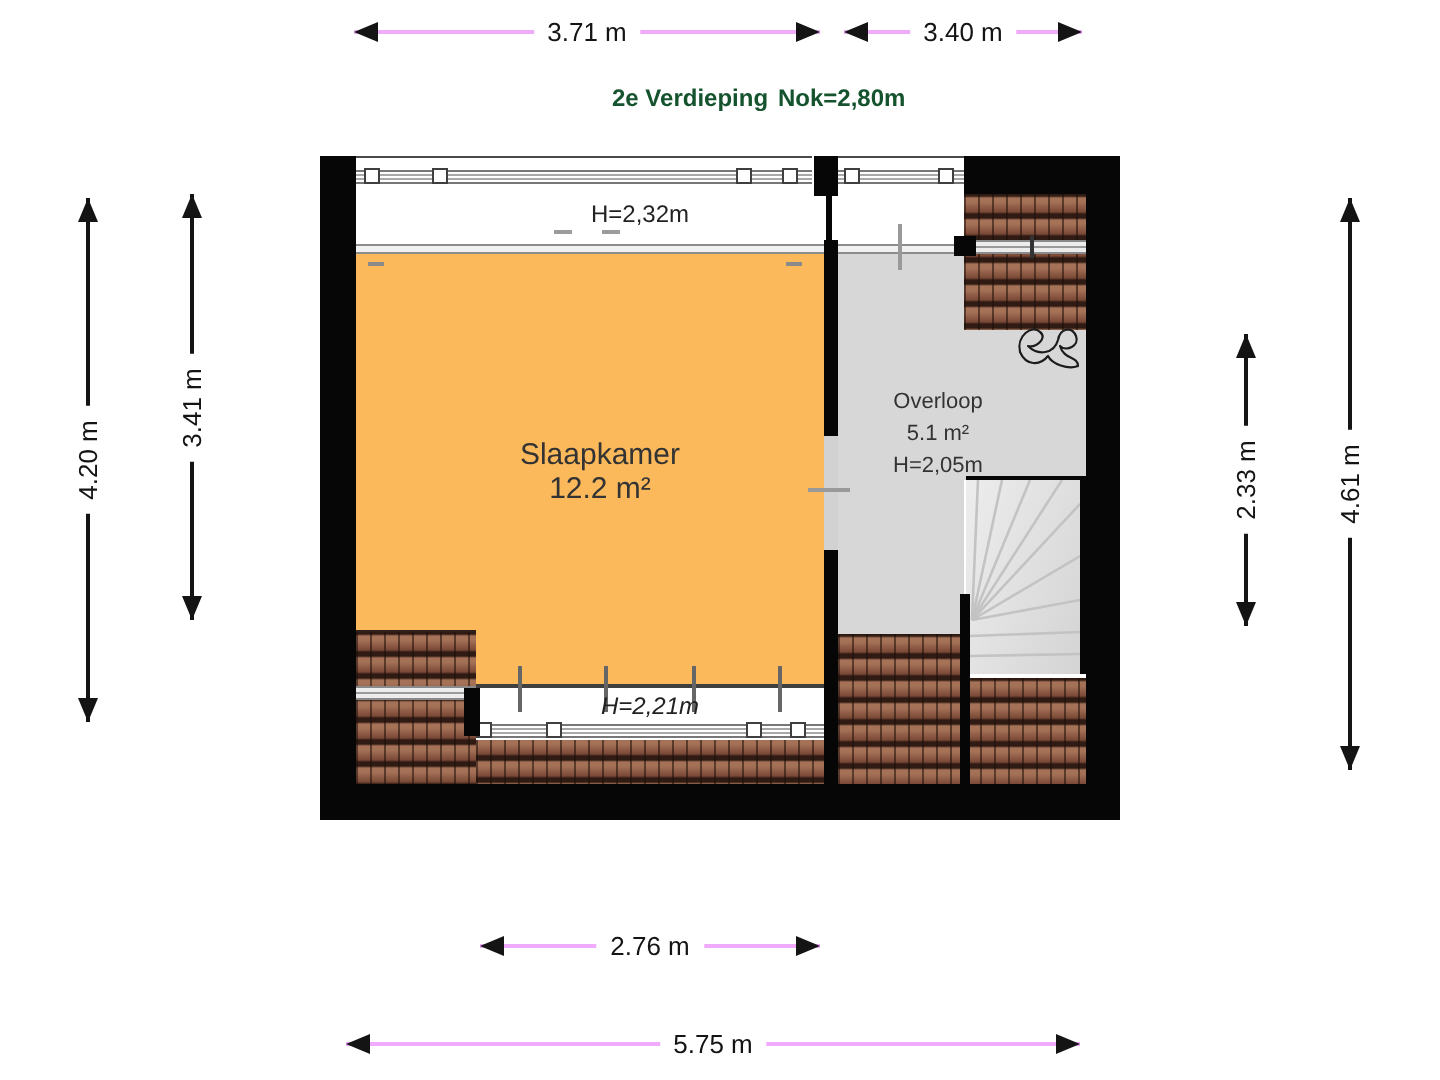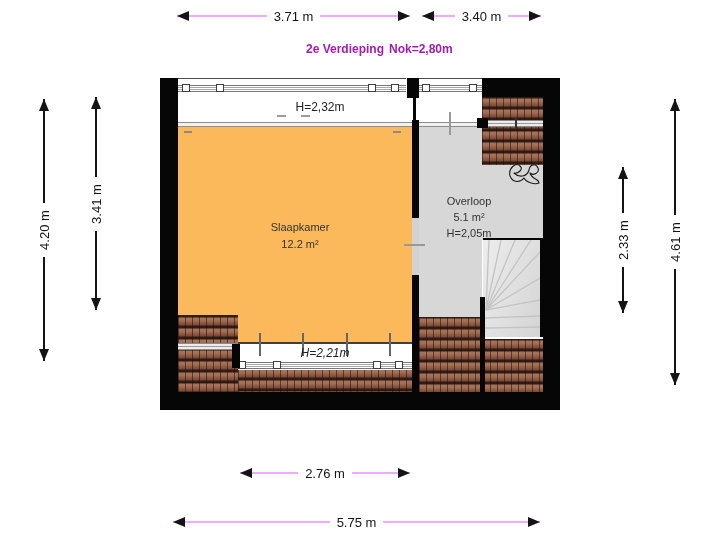--- a/index.html
+++ b/index.html
@@ -30,21 +30,21 @@
   .gutter{position:absolute;background:linear-gradient(180deg,#8a8a8a 0 1px,#ececec 1px 3px,#9a9a9a 3px 4px,#ececec 4px 6px,#8a8a8a 6px 7px);}
   .wband{position:absolute;background:#fff;border-top:1px solid #4a4a4a;}
   .glaze{position:absolute;left:0;right:0;height:7px;background:
     linear-gradient(180deg,#777 0 1px,#fff 1px 2px,#a8a8a8 2px 3px,#fff 3px 4px,#a8a8a8 4px 5px,#fff 5px 6px,#777 6px 7px);}
   .mull{position:absolute;width:8px;height:8px;background:#fff;border:1px solid #3f3f3f;box-sizing:border-box;}
   .dline{position:absolute;height:5px;background:linear-gradient(180deg,#8c8c8c 0 1px,#f1f1f1 1px 4px,#8c8c8c 4px 5px);}
   .tick{position:absolute;background:#666;}
   .dash{position:absolute;background:#8a8a8a;}
   .roomlabel{position:absolute;text-align:center;color:#333;}
   .hlabel{position:absolute;text-align:center;font-size:12px;color:#222;}
-  .titletext{position:absolute;font-size:12px;font-weight:bold;color:#a21caf;
+  .titletext{position:absolute;font-size:12px;font-weight:bold;color:#14532d;
     text-shadow:0 0 2px #fff,0 0 2px #fff,0 0 3px #fff;white-space:nowrap;}
   .stairs{position:absolute;background:linear-gradient(110deg,#ededed,#d4d4d4);}
 </style>
 </head>
 <body>
 
 <div class="stage">
 
   <span class="titletext" style="left:306px;top:42px;">2e Verdieping</span>
   <span class="titletext" style="left:389px;top:42px;">Nok=2,80m</span>
@@ -156,21 +156,21 @@
   <div class="dash" style="left:277px;top:115px;width:9px;height:2px;background:#9c9c9c;"></div>
   <div class="dash" style="left:301px;top:115px;width:9px;height:2px;background:#9c9c9c;"></div>
 
   <svg class="abs" style="left:506px;top:160px;" width="36" height="26" viewBox="0 0 36 26">
     <path d="M4,16 C2,8 10,2 14,6 C18,9 12,14 8,13 C13,18 21,17 23,10 C24,4 30,3 32,8 C34,13 27,16 24,13 C26,20 33,18 33,23 C28,25 20,22 18,18 C14,23 7,23 4,16 Z" fill="none" stroke="#1c1c1c" stroke-width="1.1" stroke-linejoin="round"></path>
   </svg>
 
   <div class="hlabel" style="left:260px;top:100px;width:120px;">H=2,32m</div>
   <div class="hlabel" style="left:250px;top:346px;width:150px;font-style:italic;">H=2,21m</div>
 
-  <div class="roomlabel" style="left:215px;top:219px;width:170px;font-size:11px;line-height:17px;">
+  <div class="roomlabel" style="left:215px;top:219px;width:170px;font-size:15px;line-height:17px;">
     <div>Slaapkamer</div>
     <div>12.2 m²</div>
   </div>
 
   <div class="roomlabel" style="left:414px;top:193px;width:110px;font-size:11px;line-height:16px;">
     <div>Overloop</div>
     <div>5.1 m²</div>
     <div>H=2,05m</div>
   </div>
 

